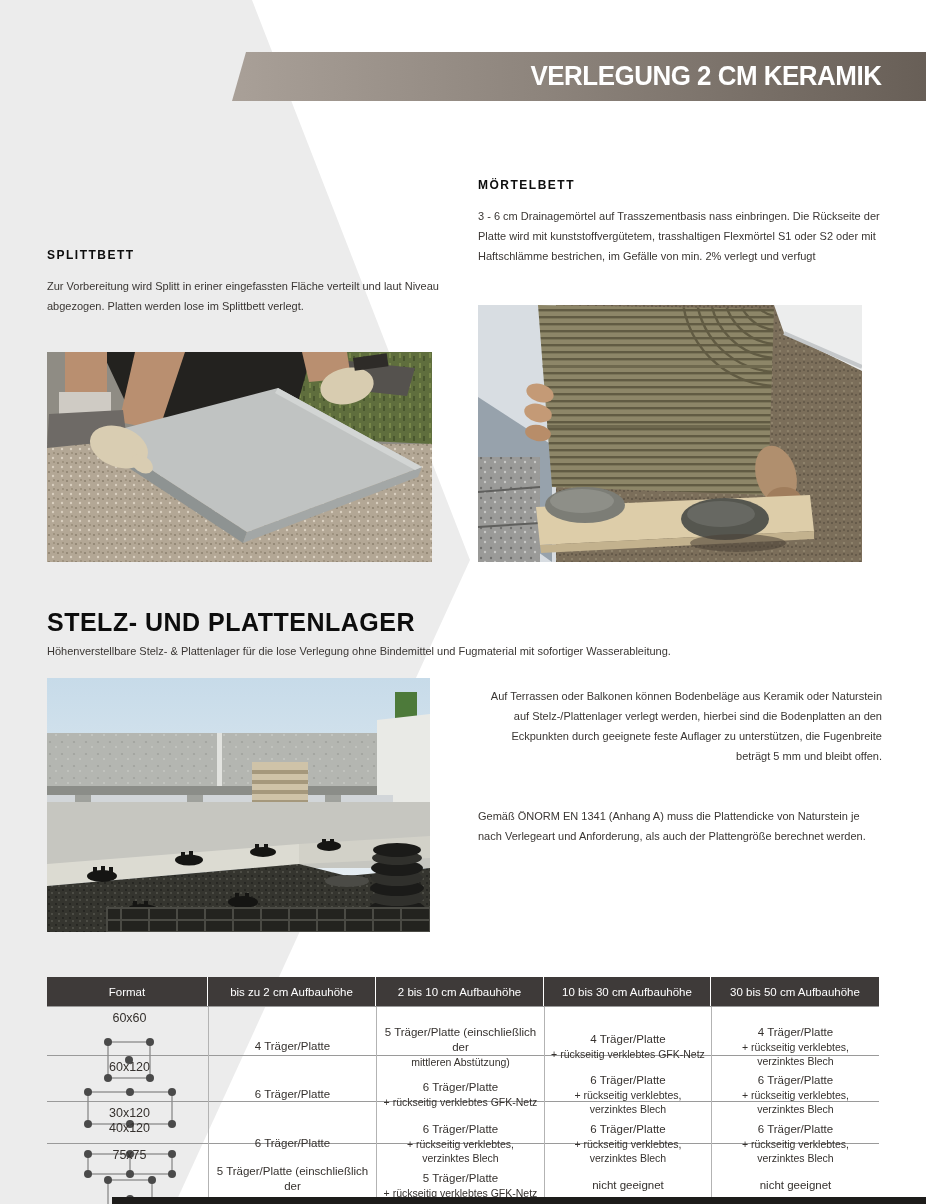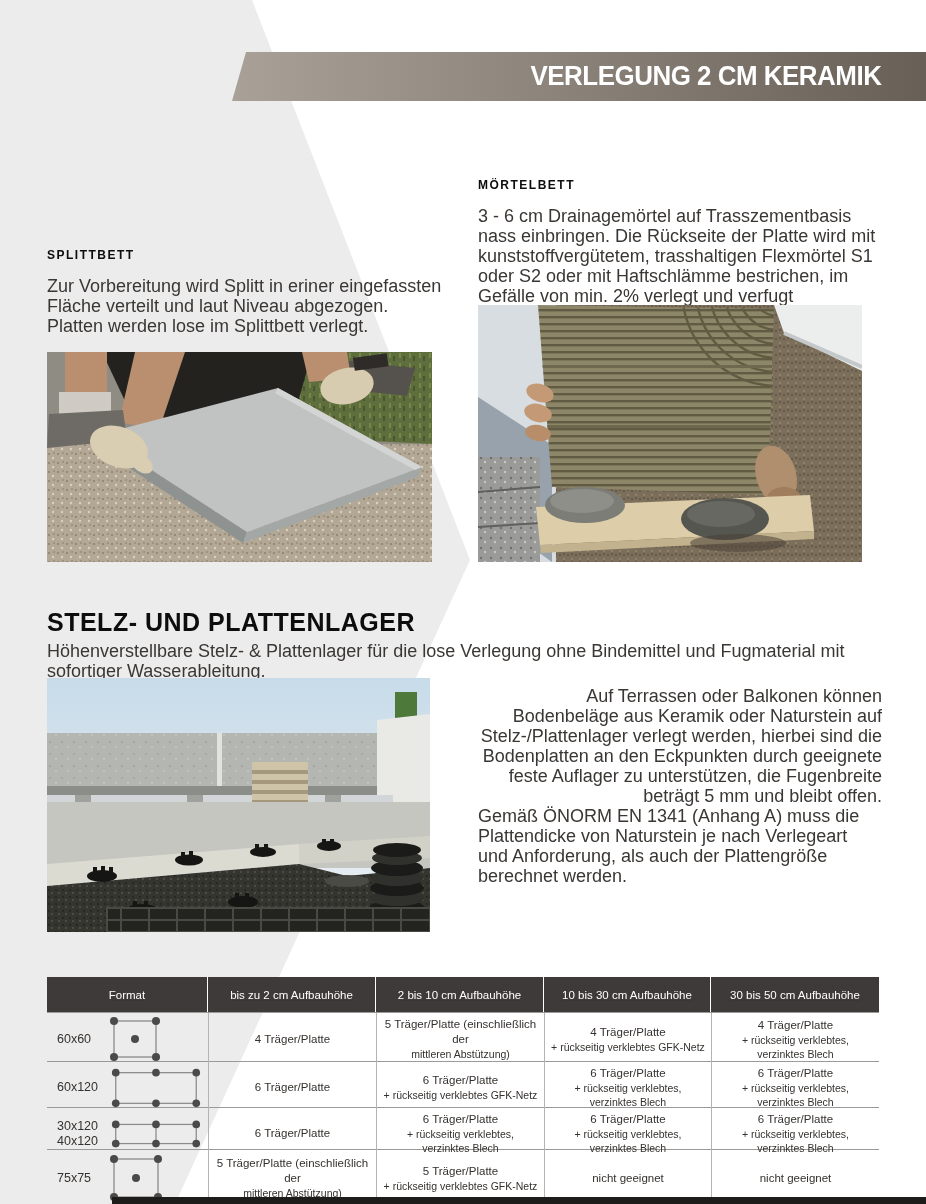--- a/index.html
+++ b/index.html
@@ -23,46 +23,46 @@
     color:#fff;font-size:27px;font-weight:700;letter-spacing:-0.5px;
     padding-right:46px;transform:scaleX(0.96);transform-origin:right center;white-space:nowrap;
   }
   .doc-title{
     position:absolute;left:47px;top:104px;width:430px;
     font-size:28px;line-height:38px;font-weight:700;letter-spacing:0.5px;color:var(--heading,#0d0d0d);
   }
   .sec-head{
     position:absolute;font-size:12px;font-weight:700;letter-spacing:1.5px;color:var(--heading,#0d0d0d);
   }
-  .para{position:absolute;font-size:18px;line-height:20px;color:var(--text,#3a3633);}
+  .para{position:absolute;font-size:11px;line-height:20px;color:var(--text,#3a3633);}
   .big-head{
     position:absolute;left:47px;top:608px;font-size:25px;font-weight:700;letter-spacing:0.5px;color:var(--heading,#0d0d0d);
   }
   .photo{position:absolute;overflow:hidden;}
   .photo svg{display:block;}
   
   .tbl-intro{position:absolute;left:47px;top:951px;font-size:12.5px;color:var(--text,#3a3633);}
   .tbl{position:absolute;left:47px;top:977px;width:832px;}
-  .t-head{display:grid;grid-template-columns:161px 168px 168px 167px 168px;height:35px;text-decoration:underline;}
+  .t-head{display:grid;grid-template-columns:161px 168px 168px 167px 168px;height:29px;text-decoration:underline;}
   .t-head .hcell{
     background:var(--table-header-bg,#3e3a39);color:#fff;font-size:11.5px;
     display:flex;align-items:center;justify-content:center;border-right:1px solid #fff;
   }
   .t-head .hcell:last-child{border-right:none;}
   .t-row{display:grid;grid-template-columns:161px 168px 168px 167px 168px;border-top:1px solid #9a9a9a;}
   .t-row:first-of-type{border-top:none;}
   .t-cell{
     display:flex;flex-direction:column;align-items:center;justify-content:center;
     text-align:center;padding:4px 6px;color:#35312e;
   }
   .t-cell + .t-cell{border-left:1px solid #b3b3b3;}
   .t-cell .main{font-size:11.5px;line-height:15px;}
   .t-cell .sub{font-size:10.5px;line-height:14px;}
   .t-cell .sub:empty{display:none;}
-  .fmt-cell{flex-direction:row;justify-content:flex-start;gap:12px;padding-left:10px;}
+  .fmt-cell{flex-direction:column;justify-content:flex-start;gap:12px;padding-left:10px;}
   .fmt-label{font-size:12.5px;line-height:15px;color:#35312e;text-align:left;}
   .fmt-label span:empty{display:none;}
   .fmt-label span{display:block;}
   .r1{height:48px;}.r2{height:45px;}.r3{height:41px;}.r4{height:49px;}
   .footer-bar{position:absolute;left:112px;right:0;bottom:0;height:7px;background:var(--footer-bar,#1d1c1a);}
 </style>
 </head>
 <body>
 
 <div class="page">

